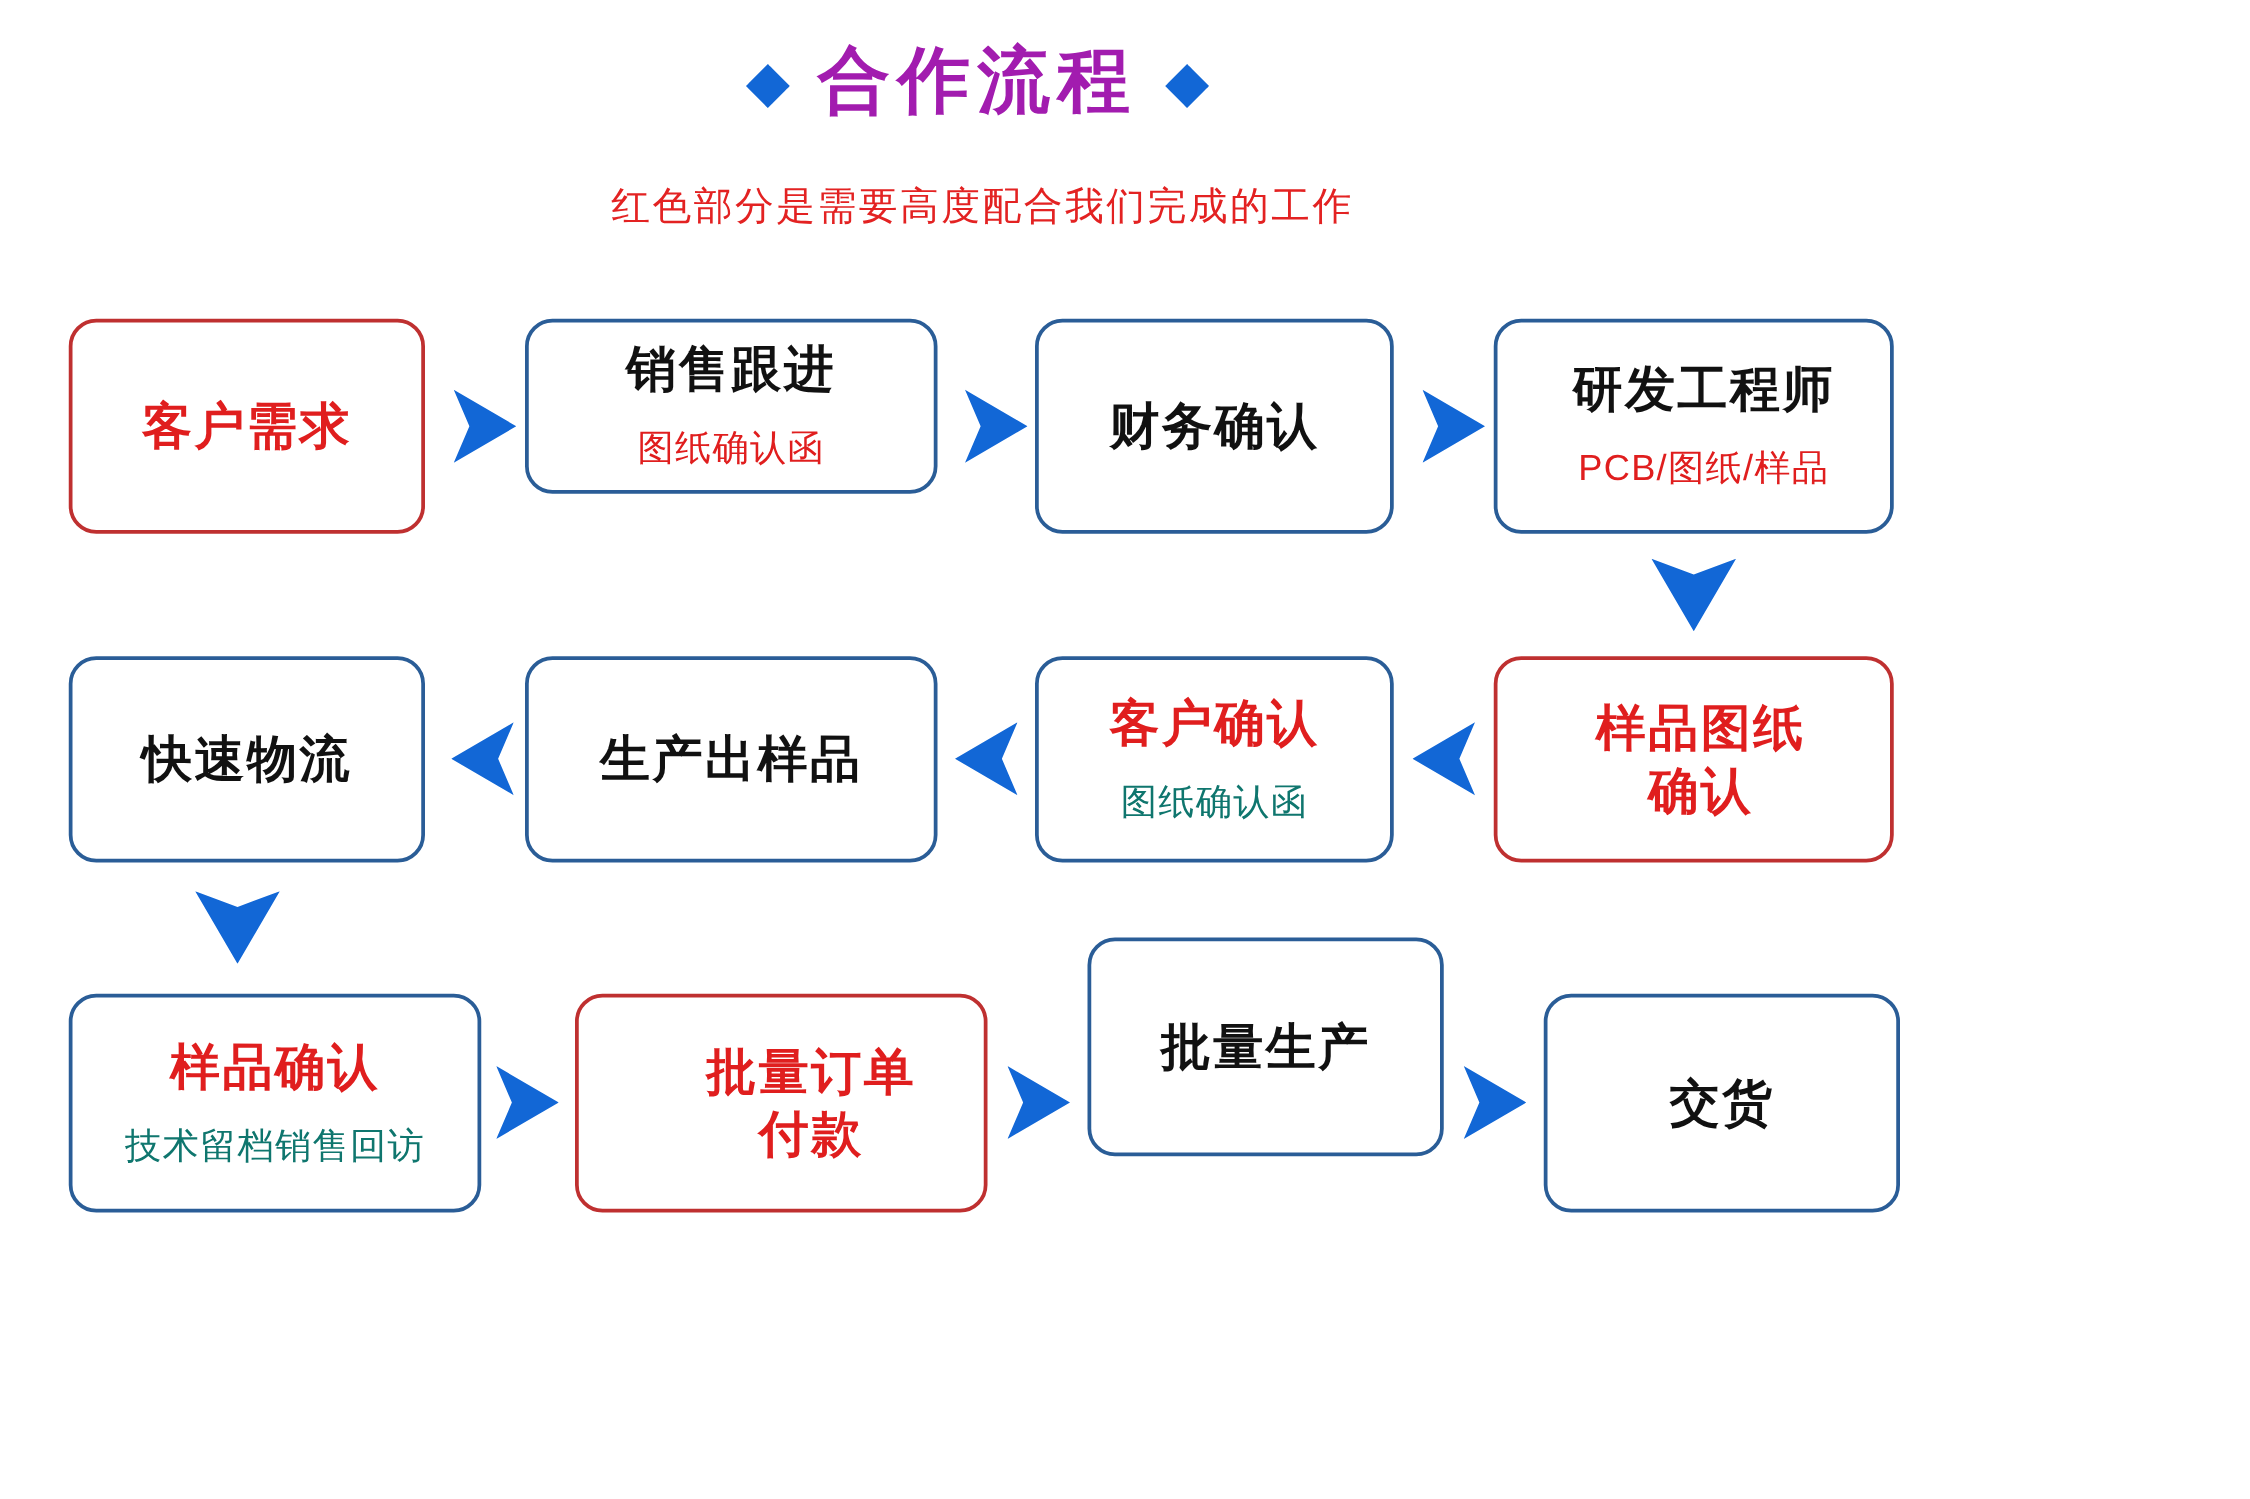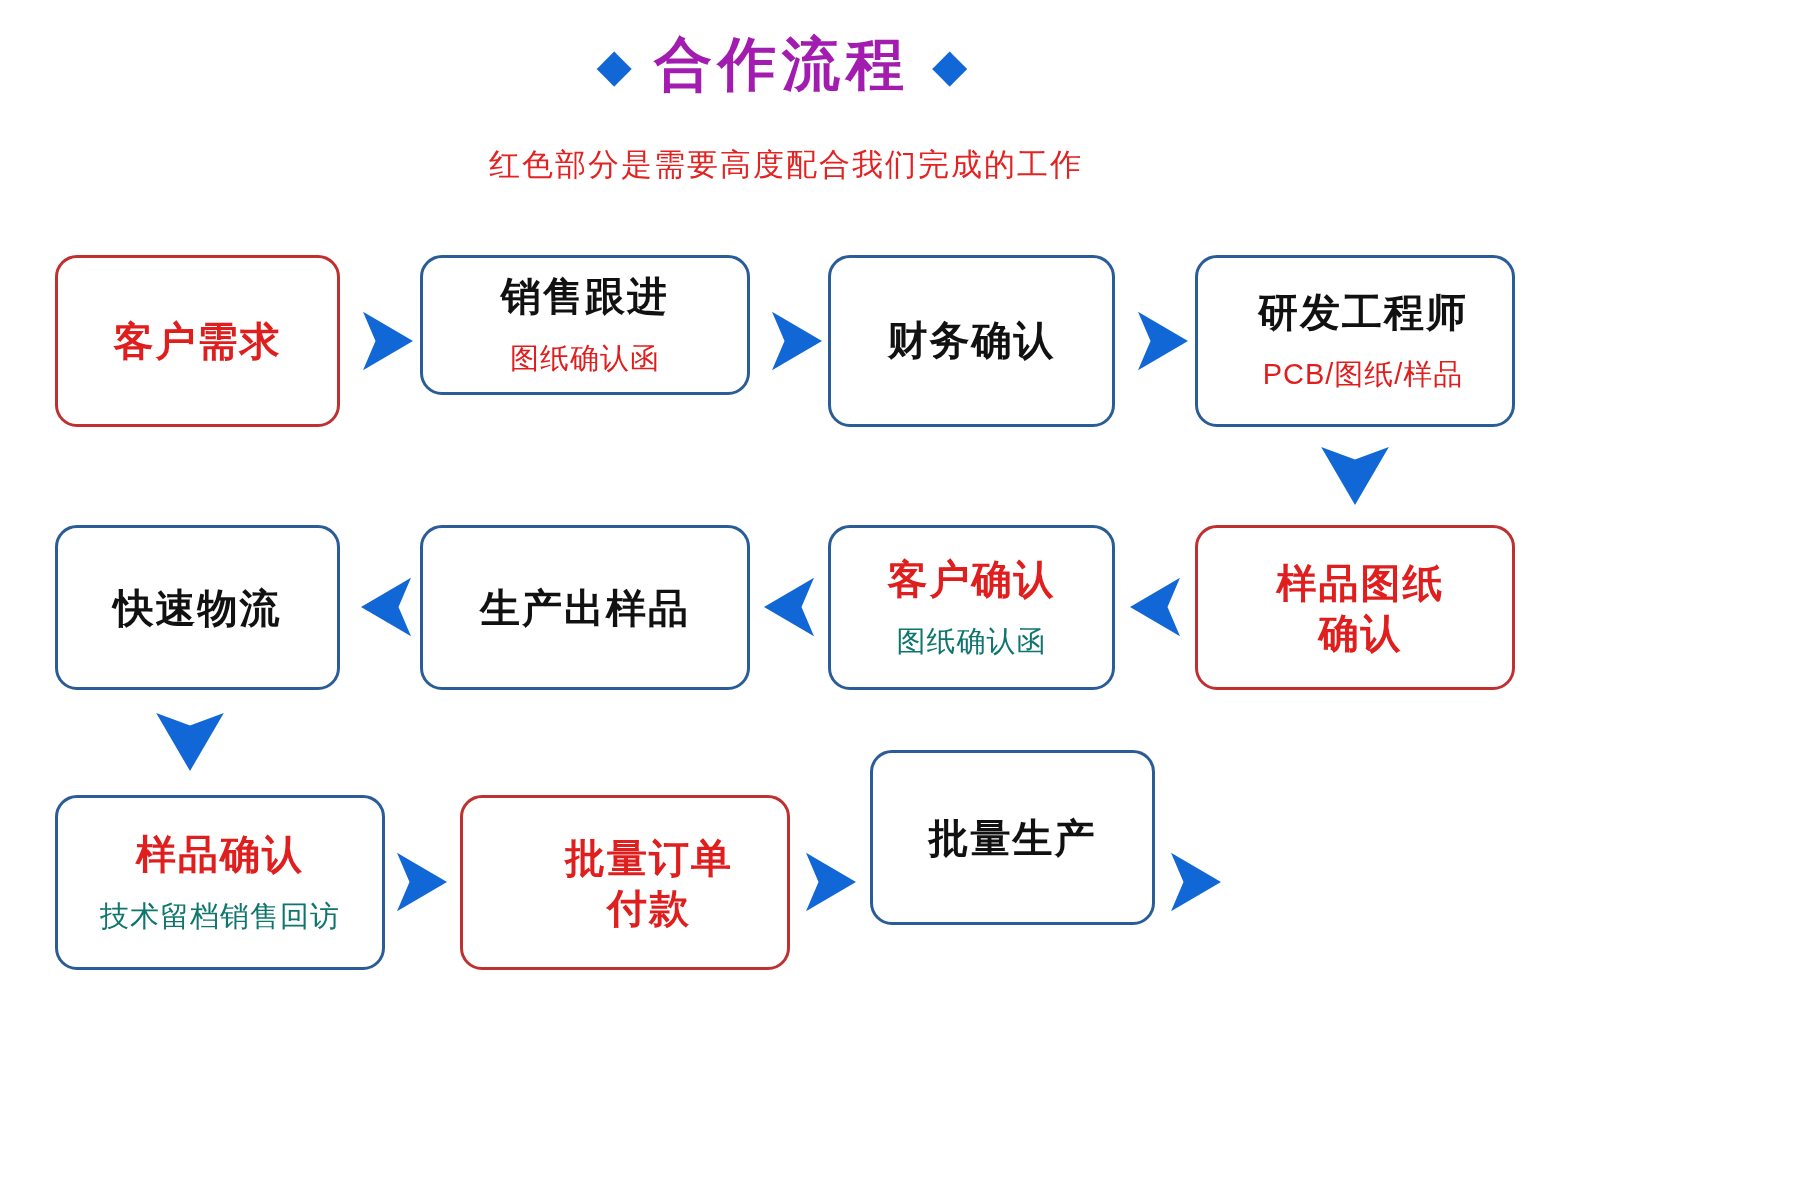--- a/index.html
+++ b/index.html
@@ -144,14 +144,17 @@
   <div class="box" style="left:870px;top:750px;width:285px;height:175px;">
     <div class="t">批量生产</div>
   </div>
 
   <div class="arr" style="left:1171px;top:851px;">
     <svg width="50" height="62" viewBox="0 0 60 70">
         <polygon points="0,0 60,35 0,70 15,35"></polygon>
       </svg>
   </div>
 
+  <div class="box" style="left:1235px;top:795px;width:285px;height:175px;">
+    <div class="t">交货</div>
+  </div>
 
 </div>
 
 </body></html>

